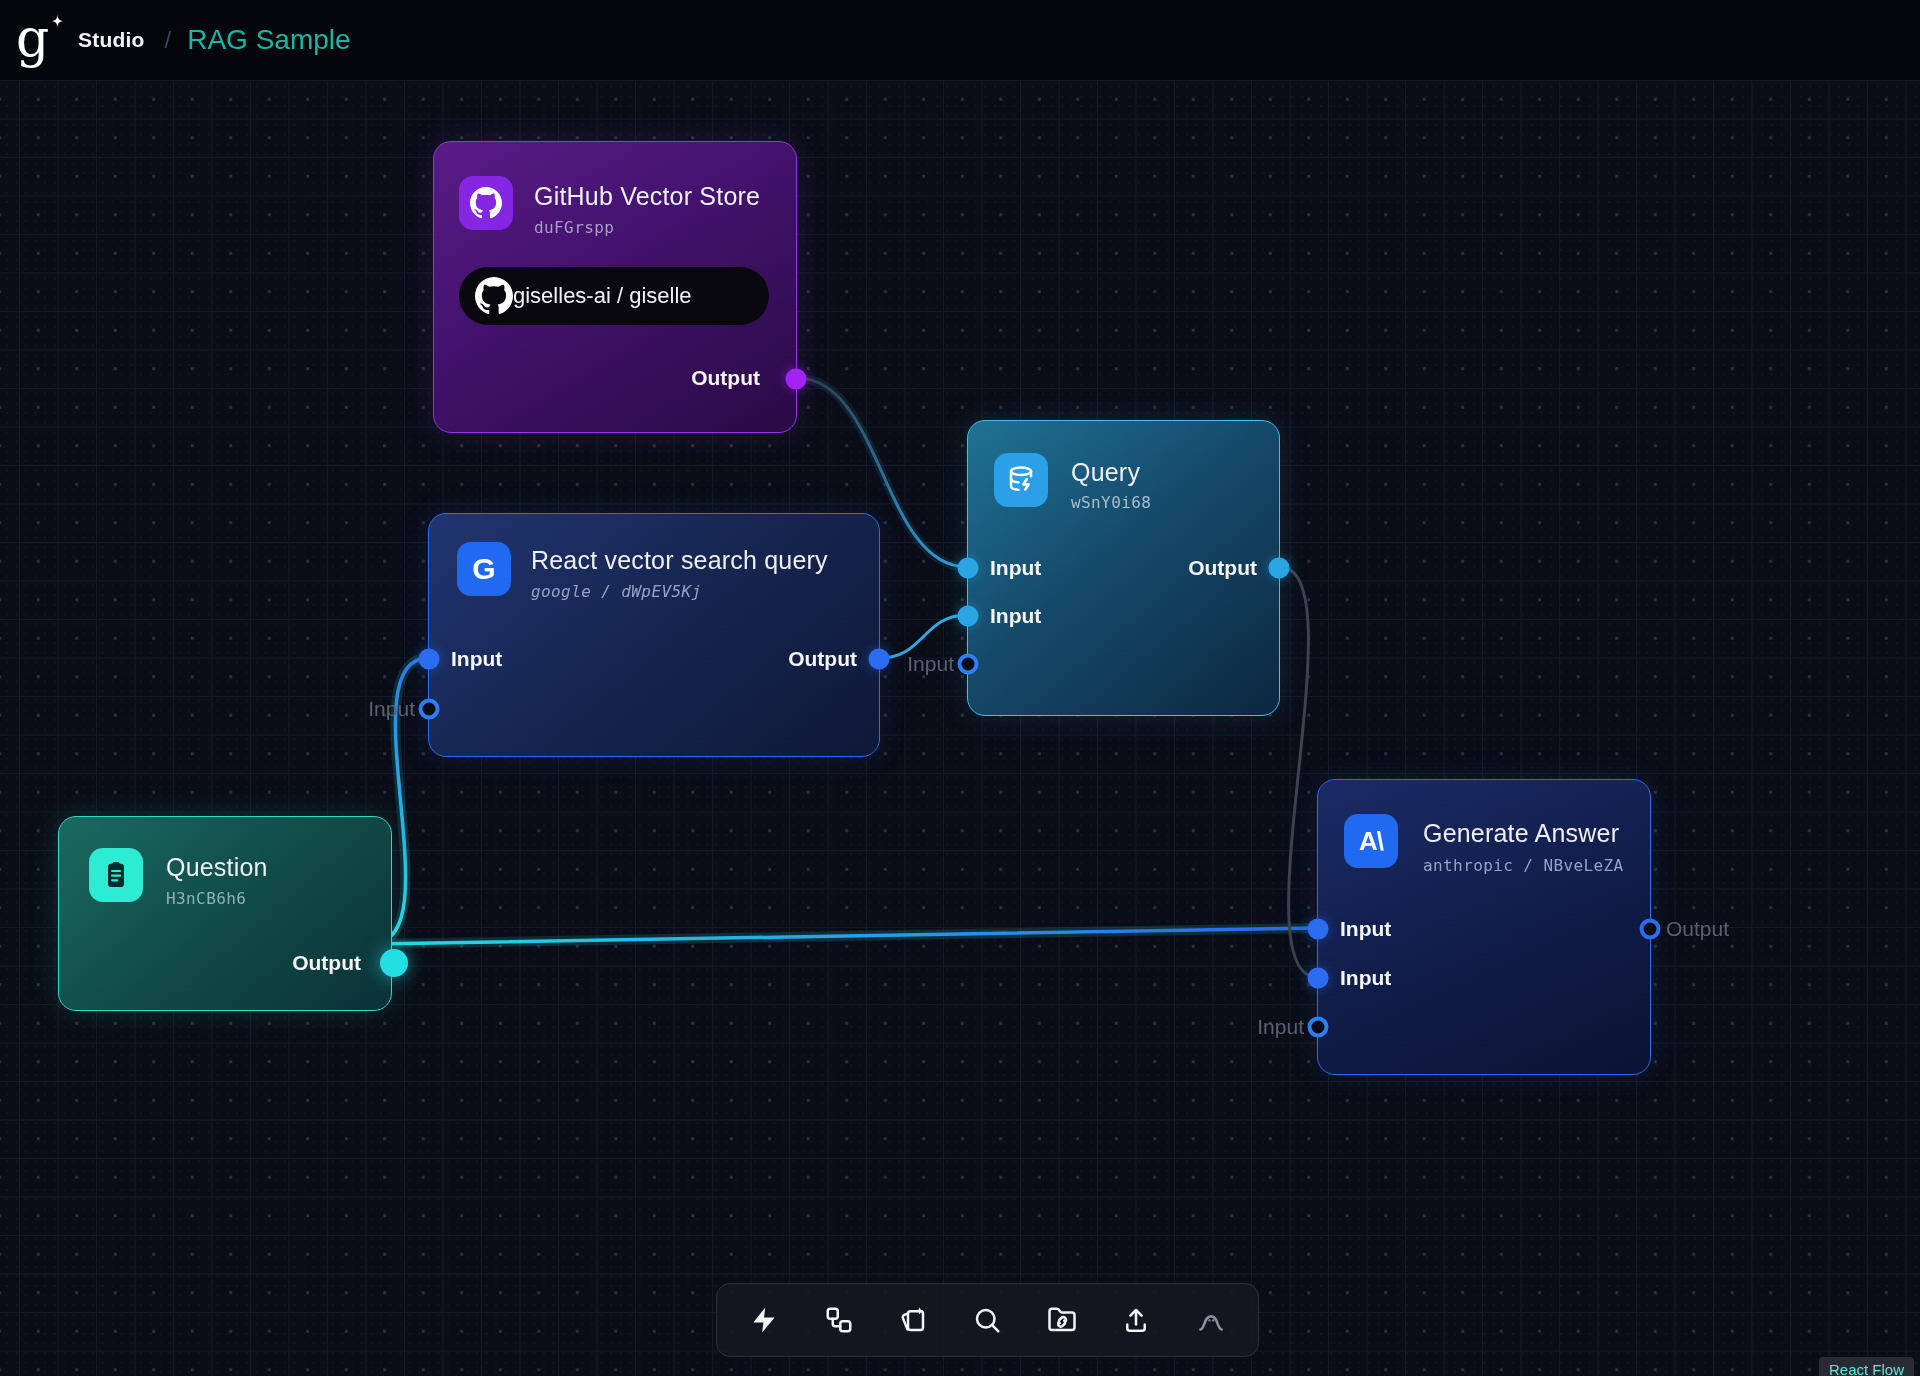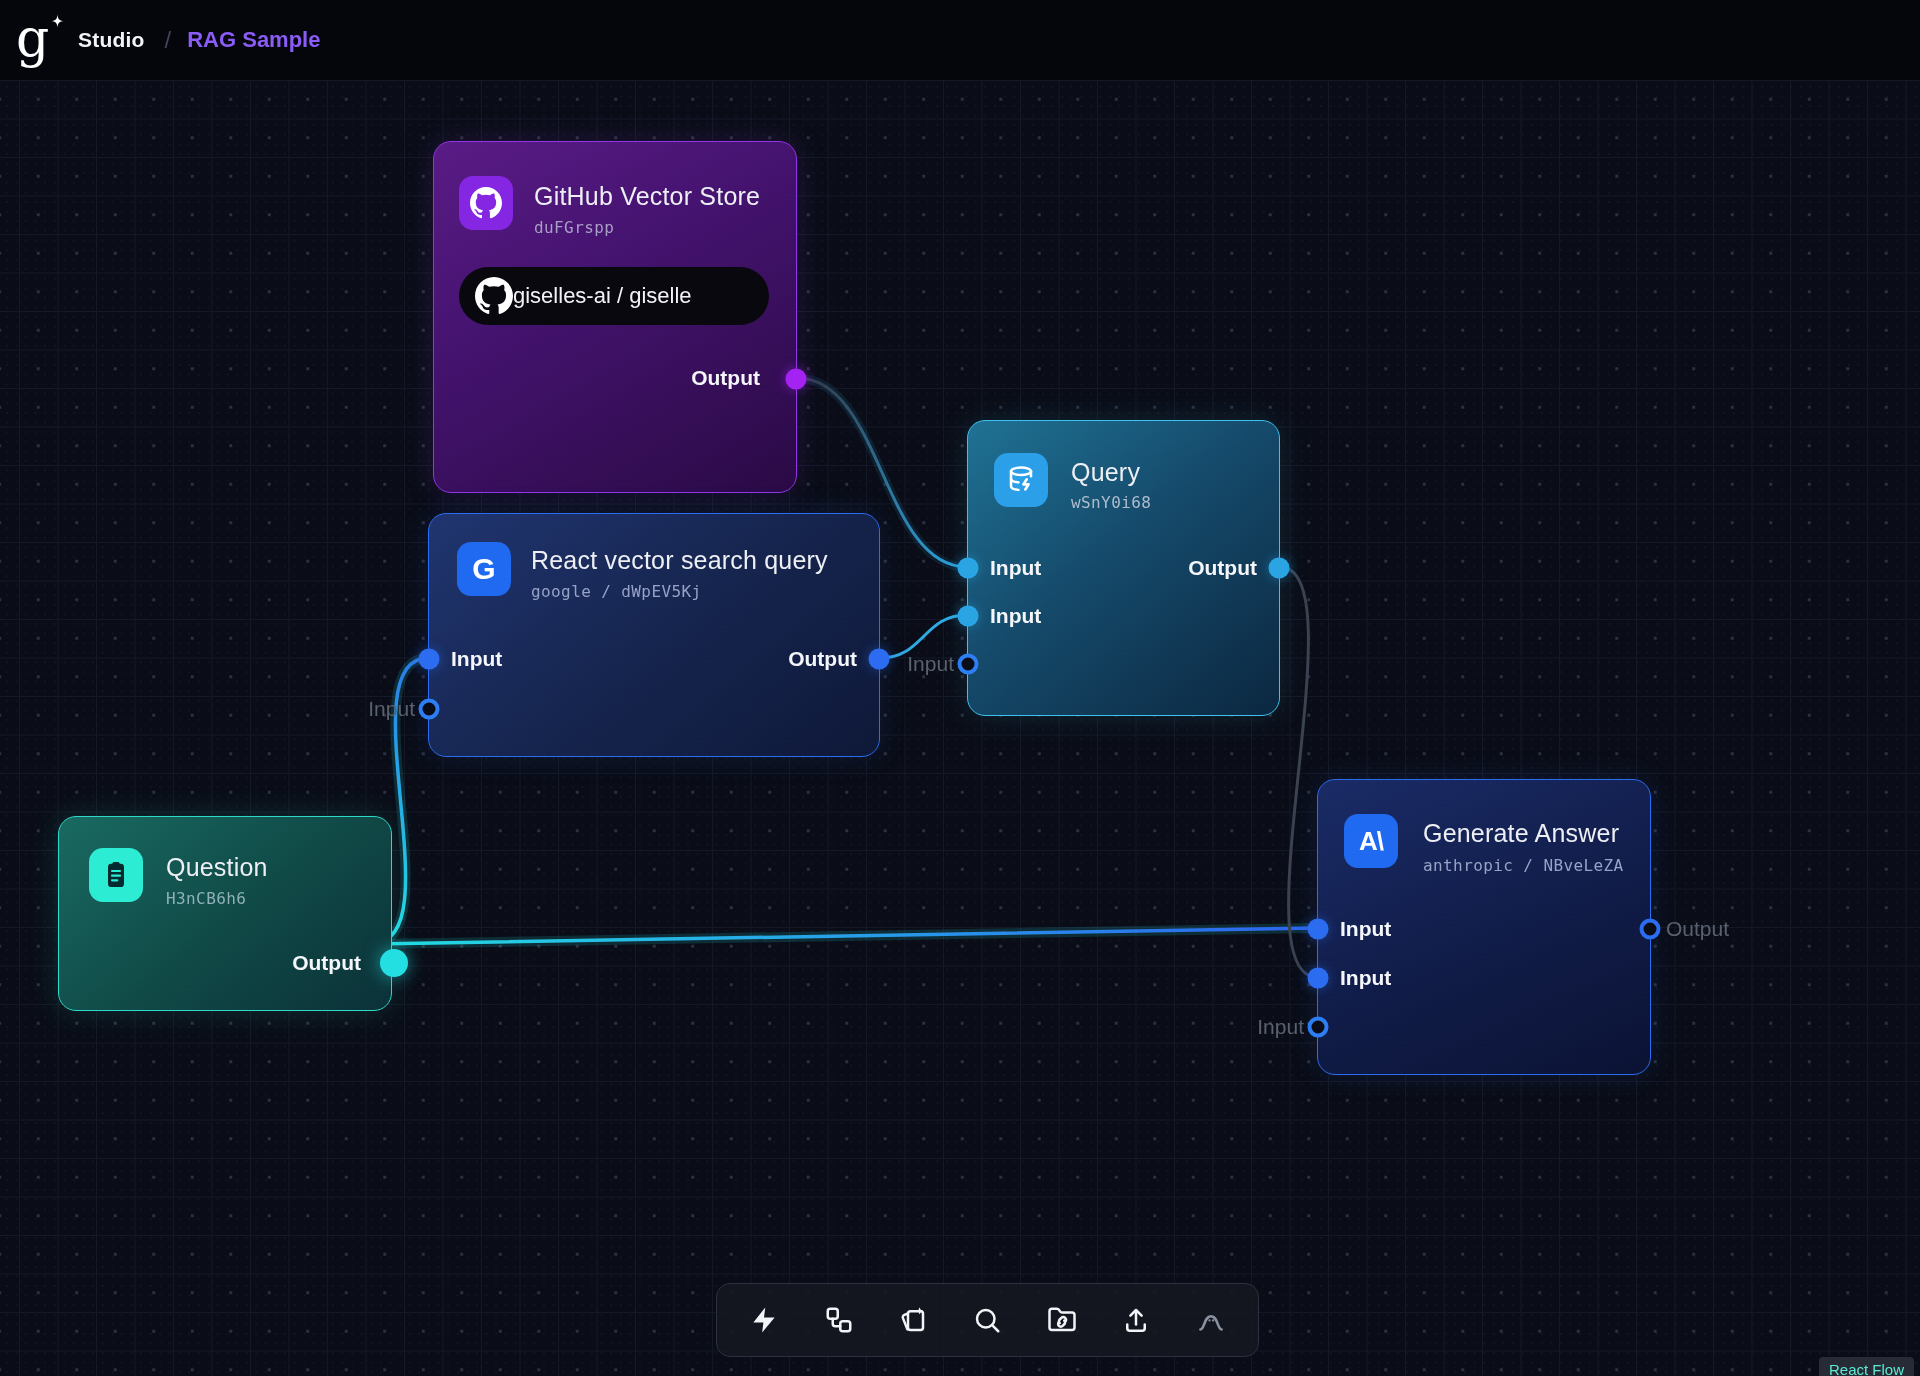--- a/index.html
+++ b/index.html
@@ -8,41 +8,41 @@
 
   
   .header { position:relative; width:1920px; height:80px; background:#04060b;
     display:flex; align-items:center; padding-left:16px; z-index:20; }
   .logo { position:relative; width:48px; height:64px; cursor:pointer; }
   .logo-g { position:absolute; left:0; top:-2px; color:#ffffff; font-family:"DejaVu Serif",serif;
     font-size:52px; line-height:64px; font-weight:400; }
   .logo-star { position:absolute; right:-2px; top:6px; }
   .app-name { margin-left:14px; color:#f2f4f8; font-size:21px; font-weight:700; letter-spacing:.2px; }
   .crumb-sep { margin:0 16px 0 20px; color:#3e4553; font-size:24px; font-weight:400; }
-  .workflow-name { color:#8b5cf6; font-size:22px; font-weight:700; cursor:pointer; }
+  .workflow-name { color:#14b8a6; font-size:28px; font-weight:400; cursor:pointer; }
 
   
   .canvas { position:relative; width:1920px; height:1296px; background-color:#0a0d17;
     background-image:
       radial-gradient(circle, #2b3140 1.6px, transparent 1.7px),
       linear-gradient(#141927 1px, transparent 1px),
       linear-gradient(90deg, #141927 1px, transparent 1px),
       radial-gradient(circle, rgba(255,255,255,.035) .7px, transparent .8px);
     background-size: 38.5px 38.5px, 38.5px 38.5px, 38.5px 38.5px, 9.6px 9.6px;
     background-position: 19px 0, 19px 0, 19px 0, 2px 2px; }
 
   .edges { position:absolute; inset:0; z-index:1; }
 
   
   .node { position:absolute; border-radius:18px; z-index:2; cursor:grab; }
   .node::after { content:""; position:absolute; inset:0; border-radius:18px; pointer-events:none;
     background-image:radial-gradient(rgba(255,255,255,.22) .6px, transparent .7px);
     background-size:5px 5px; opacity:.08; }
 
-  .node-github { left:433px; top:61px; width:364px; height:352px;
+  .node-github { left:433px; top:61px; width:364px; height:292px;
     background:linear-gradient(150deg,#5a1b86 0%,#451370 38%,#2a0a45 100%);
     border:1.5px solid #9135e8; box-shadow:0 0 30px rgba(145,53,232,.18); }
   .node-query { left:967px; top:340px; width:313px; height:296px;
     background:linear-gradient(140deg,#1f7294 0%,#154a6b 45%,#0b2740 100%);
     border:1.5px solid #3fc1f0; box-shadow:0 0 30px rgba(63,193,240,.14); }
   .node-cvsq { left:428px; top:433px; width:452px; height:244px;
     background:linear-gradient(140deg,#203570 0%,#16254f 50%,#0e1838 100%);
     border:1.5px solid #2b6cf0; box-shadow:0 0 30px rgba(43,108,240,.14); }
   .node-question { left:58px; top:736px; width:334px; height:195px;
     background:linear-gradient(140deg,#196a62 0%,#104a47 52%,#0b3138 100%);
@@ -165,21 +165,21 @@
     <div class="port-label dim" style="right:calc(100% + 14px); top:230px;">Input</div>
     <div class="port p-sky" style="left:100%; top:147px;"></div>
     <div class="port-label" style="right:22px; top:134px;">Output</div>
   </div>
 
   <div class="node node-cvsq">
     <div class="node-icon" style="left:28px; top:28px; background:#1f6af0;">
       <span style="color:#fff; font-size:30px; font-weight:700; font-family:'Liberation Sans',sans-serif;">G</span>
     </div>
     <div class="node-title" style="left:102px; top:32px;">React vector search query</div>
-    <div class="node-id" style="left:102px; top:68px; color:#96a2c6;">google / dWpEV5Kj</div>
+    <div class="node-id" style="left:102px; top:68px; color:#96a2c6;font-style:italic;">google / dWpEV5Kj</div>
     <div class="port p-blue" style="left:0; top:145px;"></div>
     <div class="port-label" style="left:22px; top:132px;">Input</div>
     <div class="port ring" style="left:0; top:195px;"></div>
     <div class="port-label dim" style="right:calc(100% + 14px); top:182px;">Input</div>
     <div class="port p-blue" style="left:100%; top:145px;"></div>
     <div class="port-label" style="right:22px; top:132px;">Output</div>
   </div>
 
   <div class="node node-question">
     <div class="node-icon" style="left:30px; top:31px; background:#2cecd4;">

